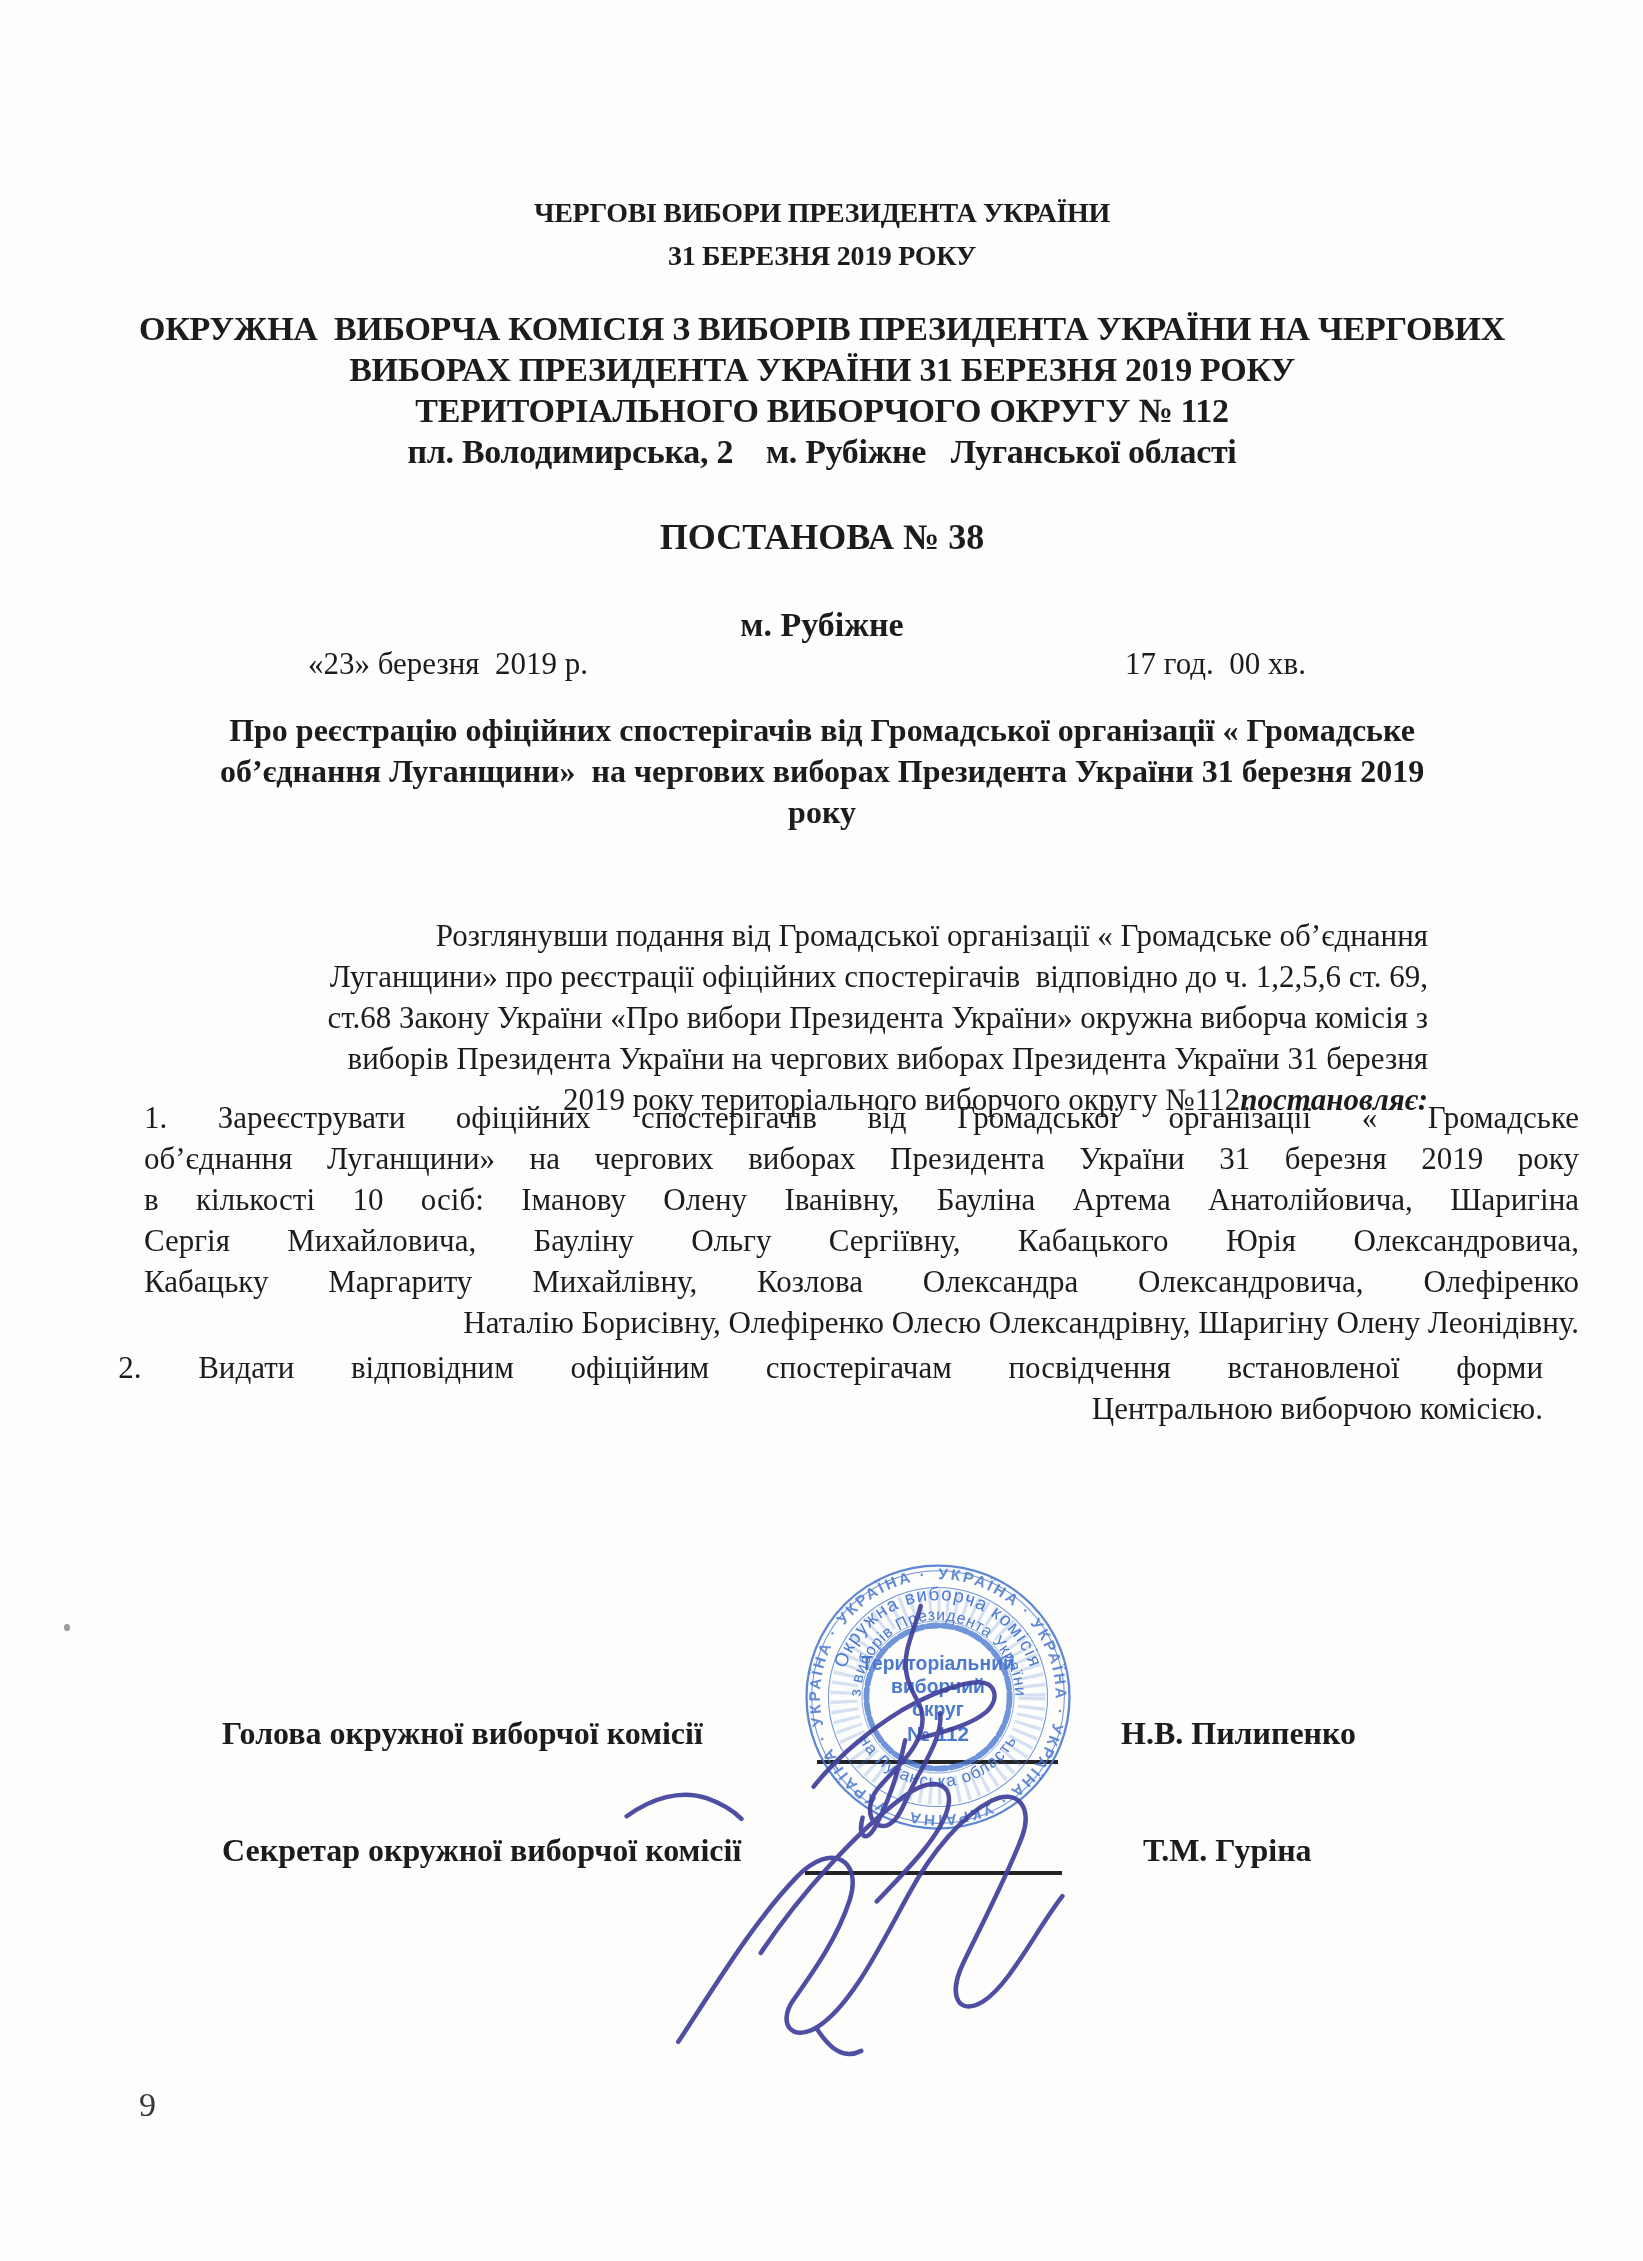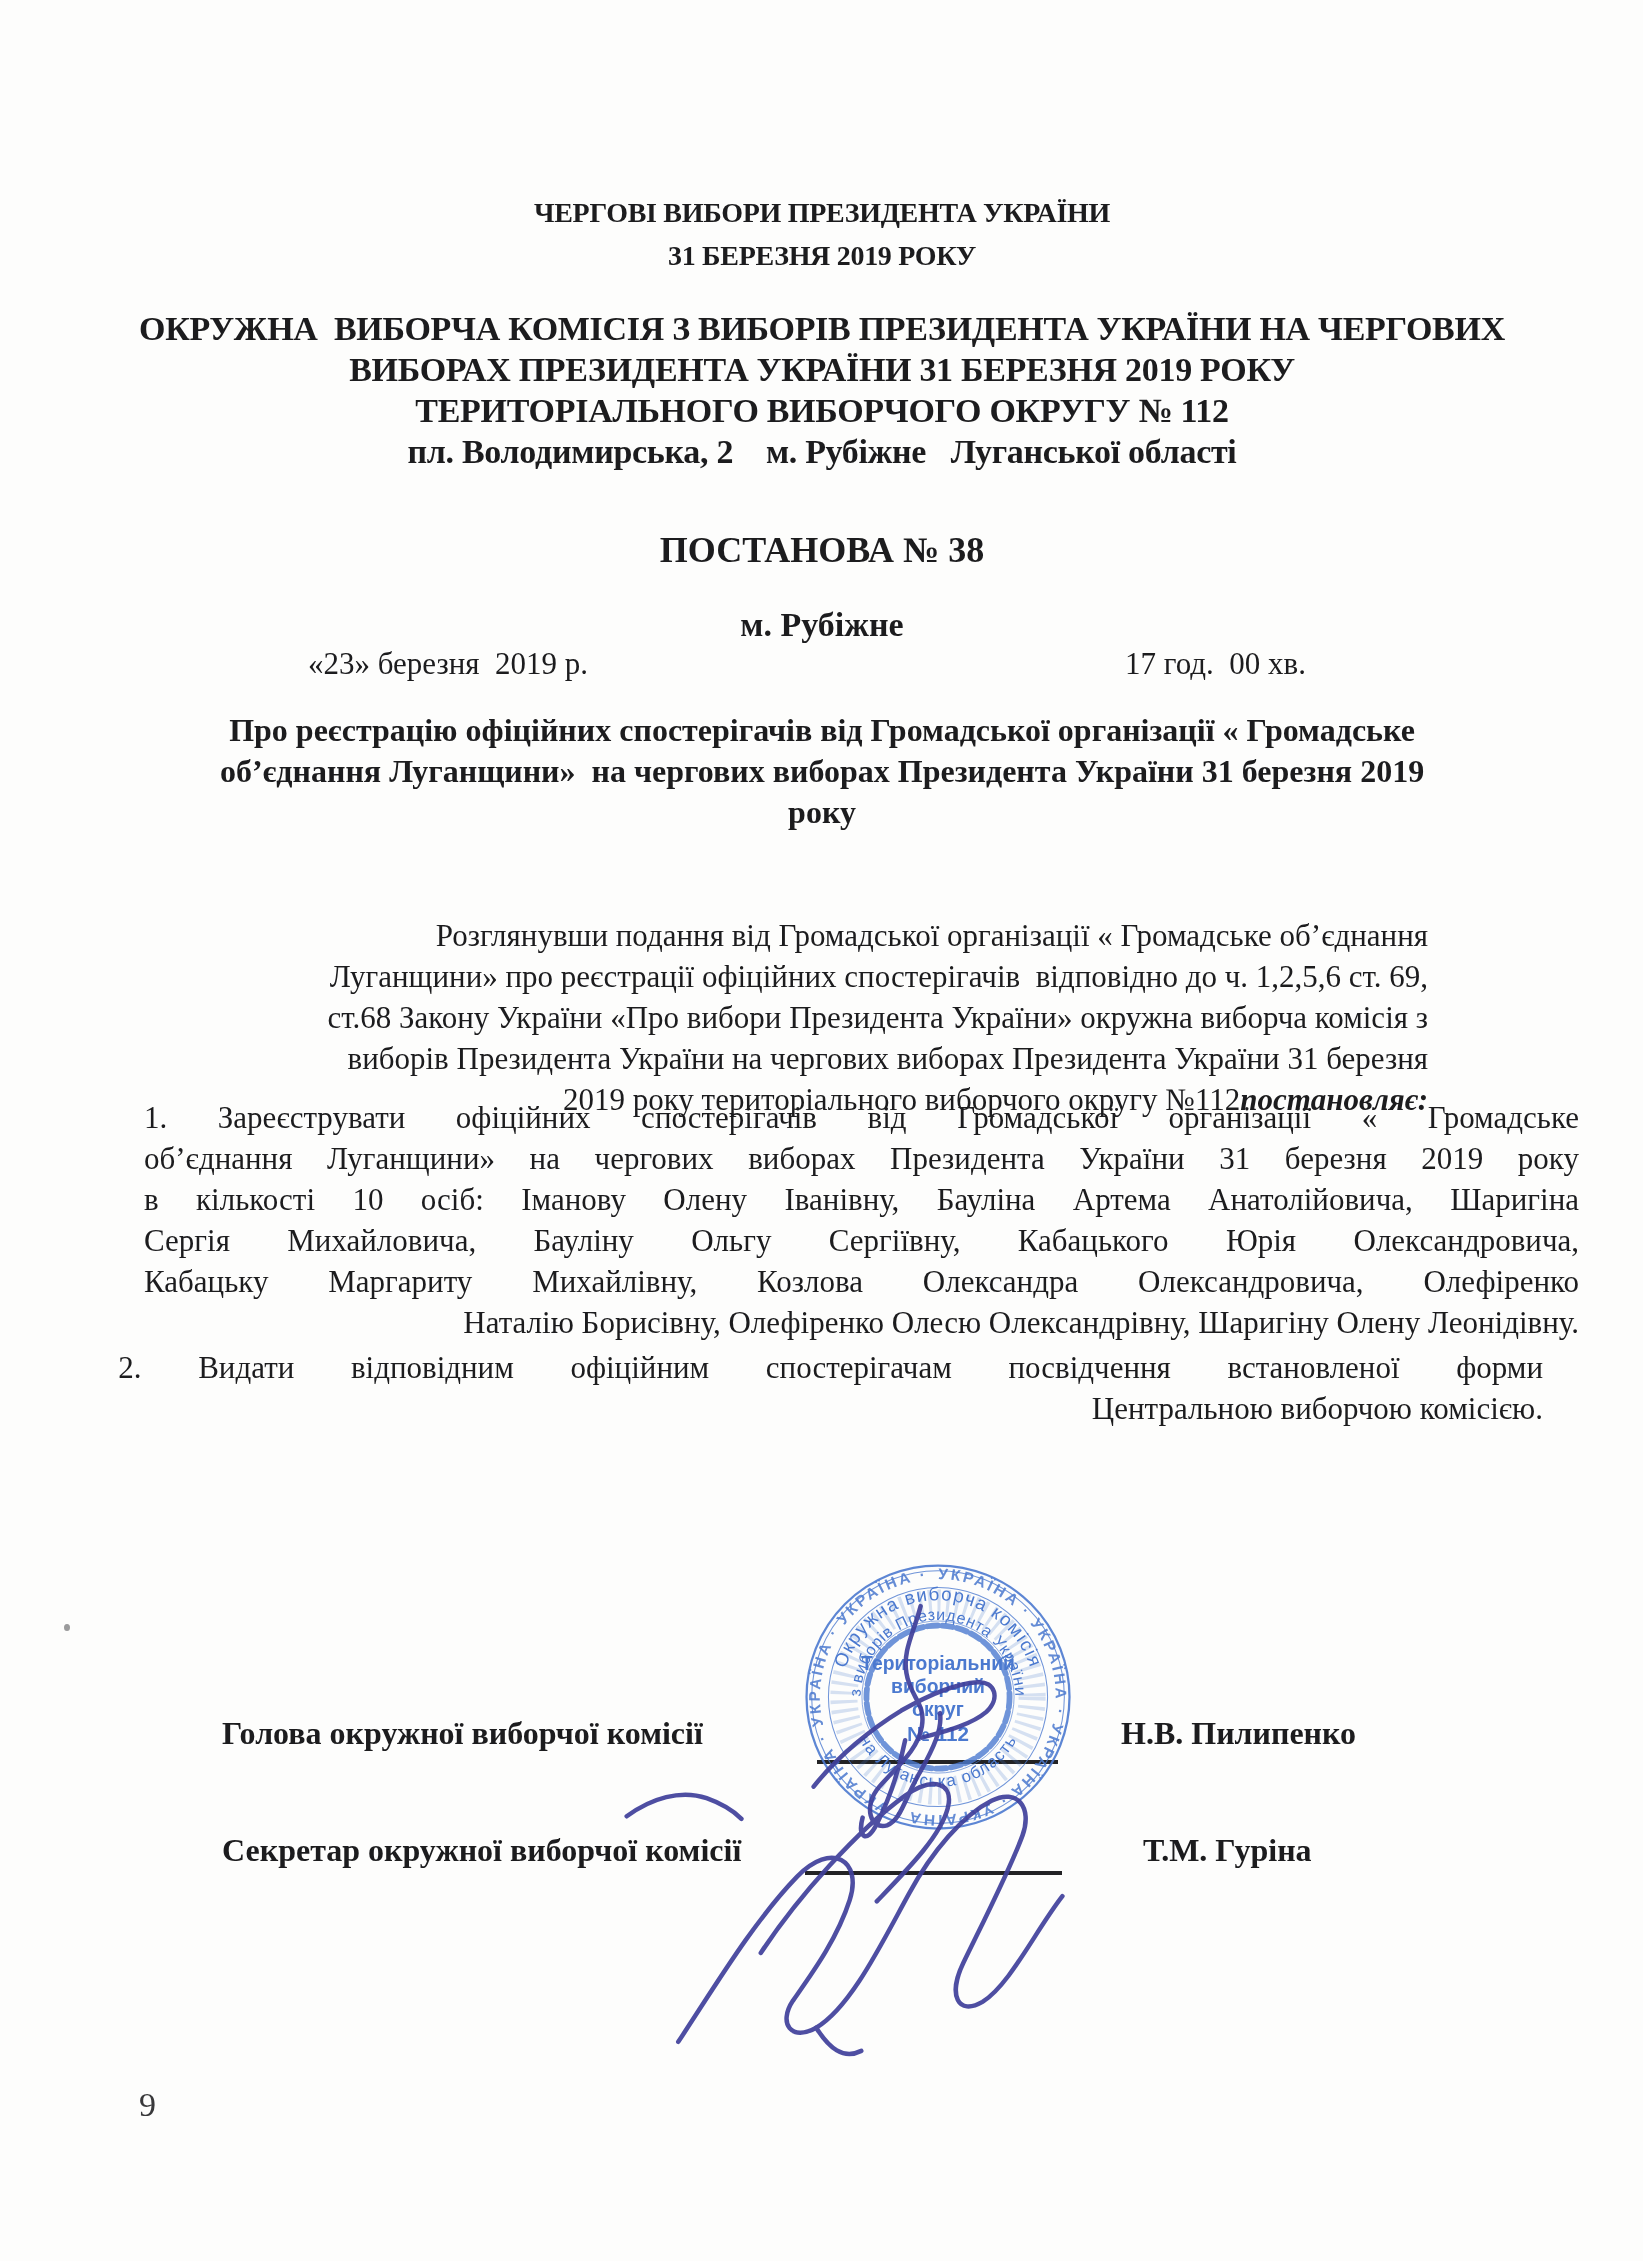--- a/index.html
+++ b/index.html
@@ -47,21 +47,21 @@
     <div class="hline b pre">31 БЕРЕЗНЯ 2019 РОКУ</div>
   </div>
 
   <div class="abs c" style="top:308px;">
     <div class="h2line b pre">ОКРУЖНА  ВИБОРЧА КОМІСІЯ З ВИБОРІВ ПРЕЗИДЕНТА УКРАЇНИ НА ЧЕРГОВИХ</div>
     <div class="h2line b pre">ВИБОРАХ ПРЕЗИДЕНТА УКРАЇНИ 31 БЕРЕЗНЯ 2019 РОКУ</div>
     <div class="h2line b pre">ТЕРИТОРІАЛЬНОГО ВИБОРЧОГО ОКРУГУ № 112</div>
     <div class="h2line b pre">пл. Володимирська, 2    м. Рубіжне   Луганської області</div>
   </div>
 
-  <div class="abs c b pre" style="top:529px;font-size:36px;">ПОСТАНОВА № 38</div>
+  <div class="abs c b pre" style="top:516px;font-size:36px;">ПОСТАНОВА № 38</div>
 
   <div class="abs c b pre" style="top:606px;font-size:34px;">м. Рубіжне</div>
 
   <div class="abs pre" style="top:646px;left:308px;font-size:31px;">«23» березня  2019 р.</div>
   <div class="abs pre" style="top:646px;left:1125px;font-size:31px;">17 год.  00 хв.</div>
 
   <div class="abs" style="top:710px;left:97px;width:1450px;text-align:center;">
     <div class="subjline b pre">Про реєстрацію офіційних спостерігачів від Громадської організації « Громадське</div>
     <div class="subjline b pre">об’єднання Луганщини»  на чергових виборах Президента України 31 березня 2019</div>
     <div class="subjline b pre">року</div>

